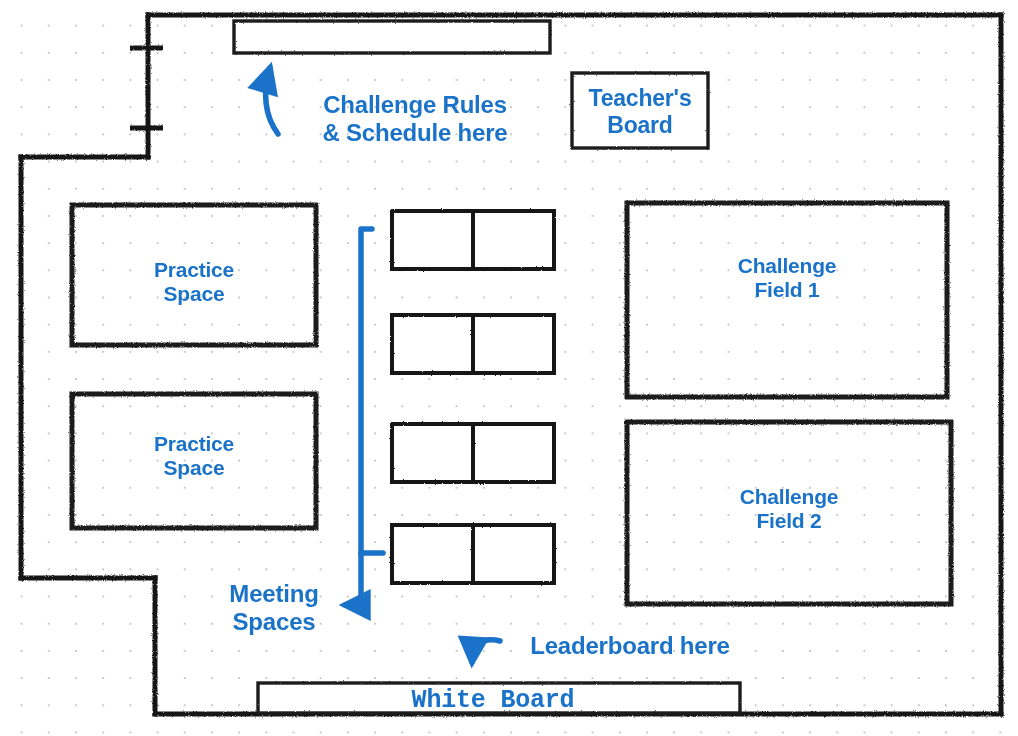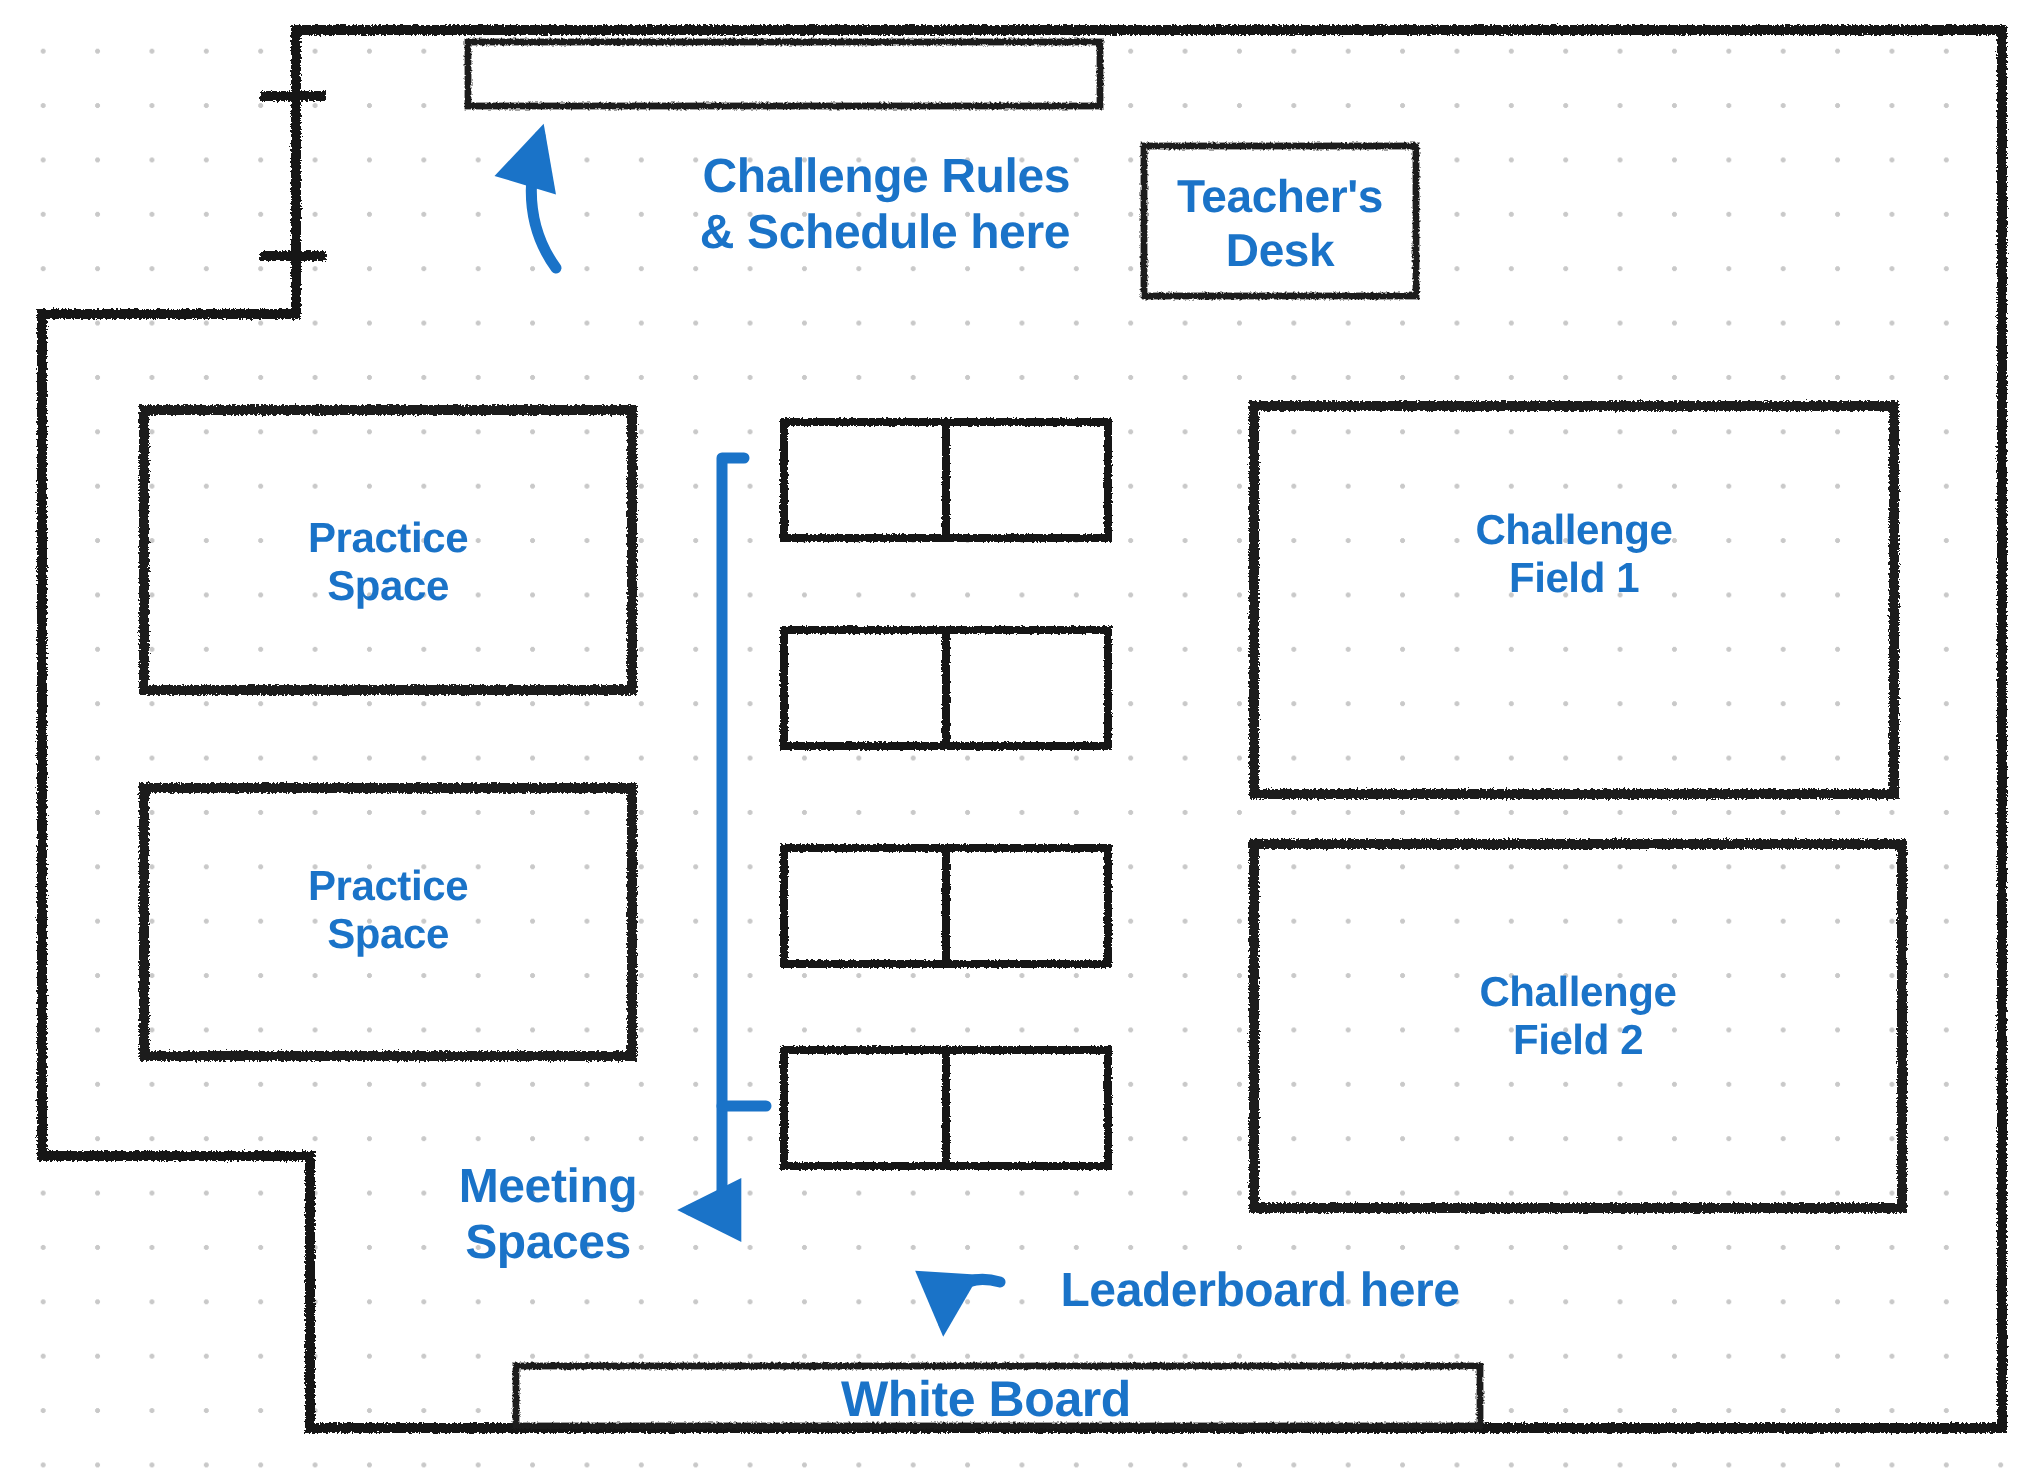--- a/index.html
+++ b/index.html
@@ -37,22 +37,22 @@
   .lbl.note{font-size:24px;}
   .lbl.desk{font-size:23px;}
 
   
   #lbl-practice-1{left:72px;  top:258px; width:244px;}
   #lbl-practice-2{left:72px;  top:432px; width:244px;}
   #lbl-field-1   {left:627px; top:254px; width:320px;}
   #lbl-field-2   {left:627px; top:485px; width:324px;}
   #lbl-desk      {left:572px; top:85px;  width:136px;}
   #lbl-bulletin  {left:238px; top:24px;  width:310px;}
-  #lbl-whiteboard{left:258px; top:686px; width:470px;}
-  #lbl-rules     {left:295px; top:75px;  width:240px; text-align:right;}
+  #lbl-whiteboard{left:258px; top:686px; width:470px;font-family:Liberation Mono, monospace;}
+  #lbl-rules     {left:295px; top:91px;  width:240px; text-align:center;}
   #lbl-meeting   {left:198px; top:580px; width:152px; }
   #lbl-leader    {left:505px; top:632px; width:250px; text-align:center;}
 </style>
 </head>
 <body>
 
 <div id="plan">
 
   <svg viewBox="0 0 1018 736" xmlns="http://www.w3.org/2000/svg">
     <defs>
@@ -139,21 +139,21 @@
   <div class="lbl room" id="lbl-practice-2">Practice
 Space</div>
 
   <div class="lbl room" id="lbl-field-1">Challenge
 Field 1</div>
 
   <div class="lbl room" id="lbl-field-2">Challenge
 Field 2</div>
 
   <div class="lbl desk" id="lbl-desk">Teacher's
-Desk</div>
+Board</div>
 
 
   <div class="lbl board" id="lbl-whiteboard">White Board</div>
 
   <div class="lbl note" id="lbl-rules">Challenge Rules
 &amp; Schedule here</div>
 
   <div class="lbl note" id="lbl-meeting">Meeting
 Spaces</div>
 

